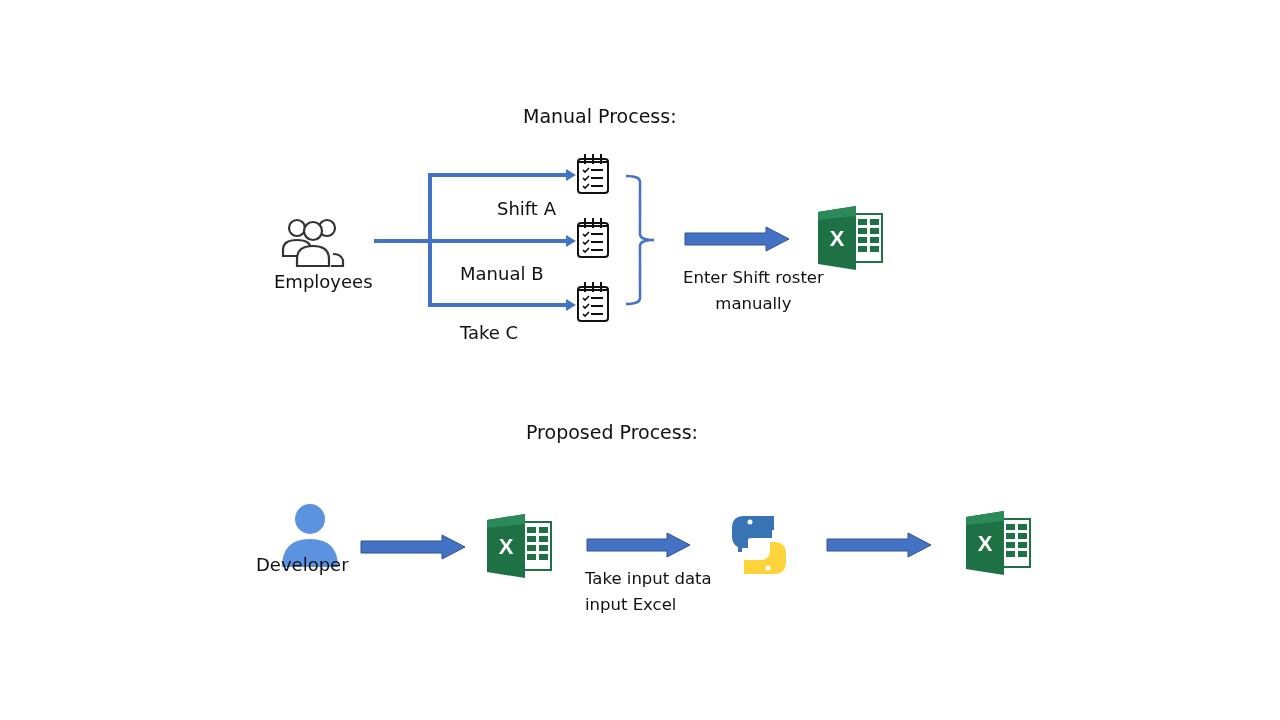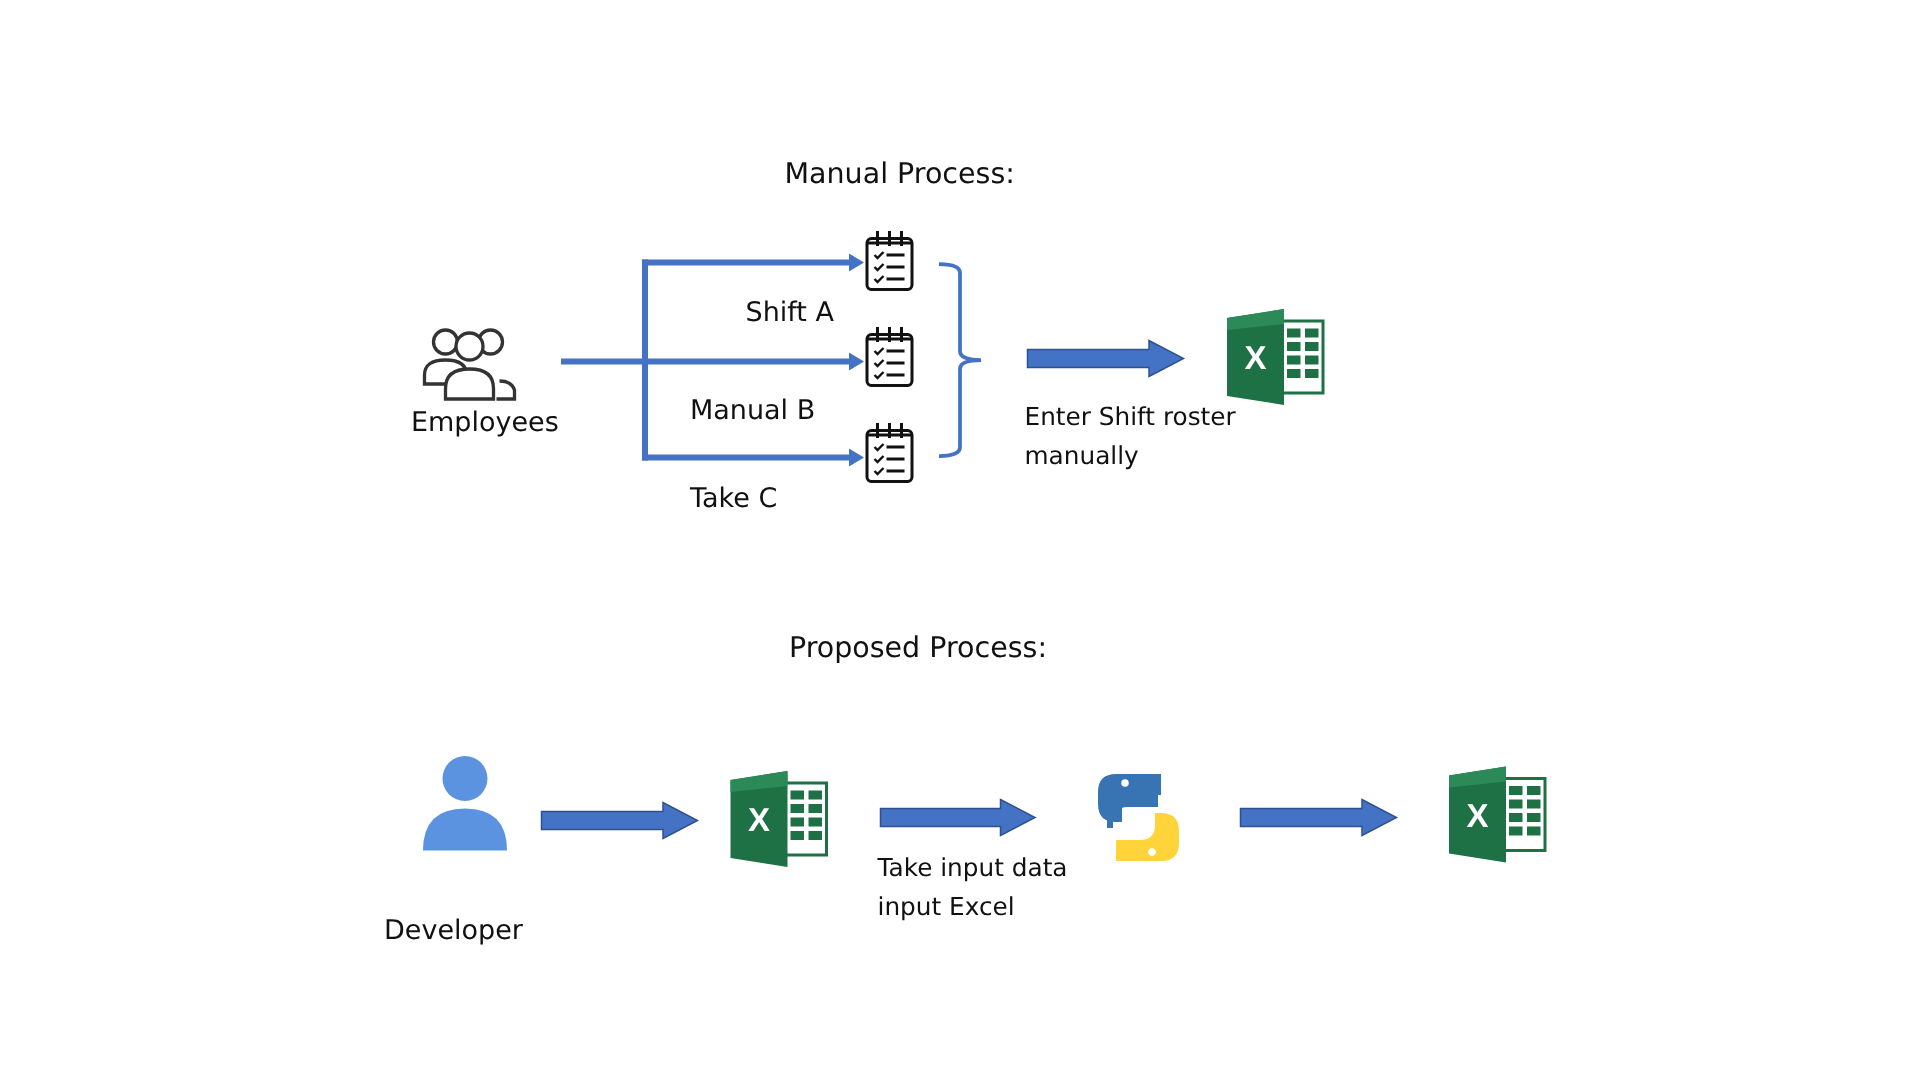--- a/index.html
+++ b/index.html
@@ -102,25 +102,25 @@
     <polygon points="827,539 908,539 908,533 931,545 908,557 908,551 827,551"></polygon>
   </g>
   <use href="#excel" x="966" y="511"></use>
 </svg>
 
 <div class="abs title" style="left:523px; top:81px;margin-top:24px;">Manual Process:</div>
 <div class="abs label" style="left:274px; top:271px;">Employees</div>
 <div class="abs label" style="left:457px; top:198px;margin-left:40px;">Shift A</div>
 <div class="abs label" style="left:460px; top:263px;">Manual B</div>
 <div class="abs label" style="left:460px; top:322px;">Take C</div>
-<div class="abs caption" style="left:683px; top:265px;">
+<div class="abs caption" style="left:683px; top:265px;text-align:center;">
   <div>Enter Shift roster</div>
   <div>manually</div>
 </div>
 
 <div class="abs title" style="left:526px; top:421px;text-align:right;">Proposed Process:</div>
-<div class="abs label" style="left:256px; top:610px;">Developer</div>
+<div class="abs label" style="left:256px; top:554px;">Developer</div>
 <div class="abs caption" style="left:585px; top:566px;">
   <div>Take input data</div>
   <div>input Excel</div>
 </div>
 <div class="abs caption" style="left:797px; top:566px;">
 </div>
 
 </body></html>

